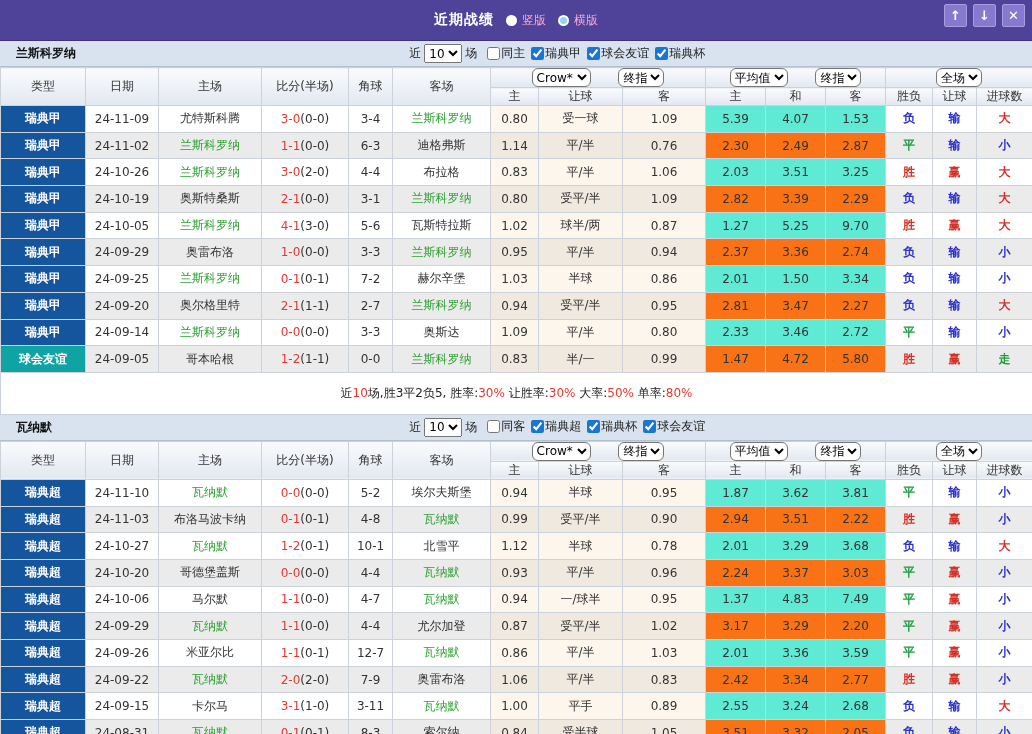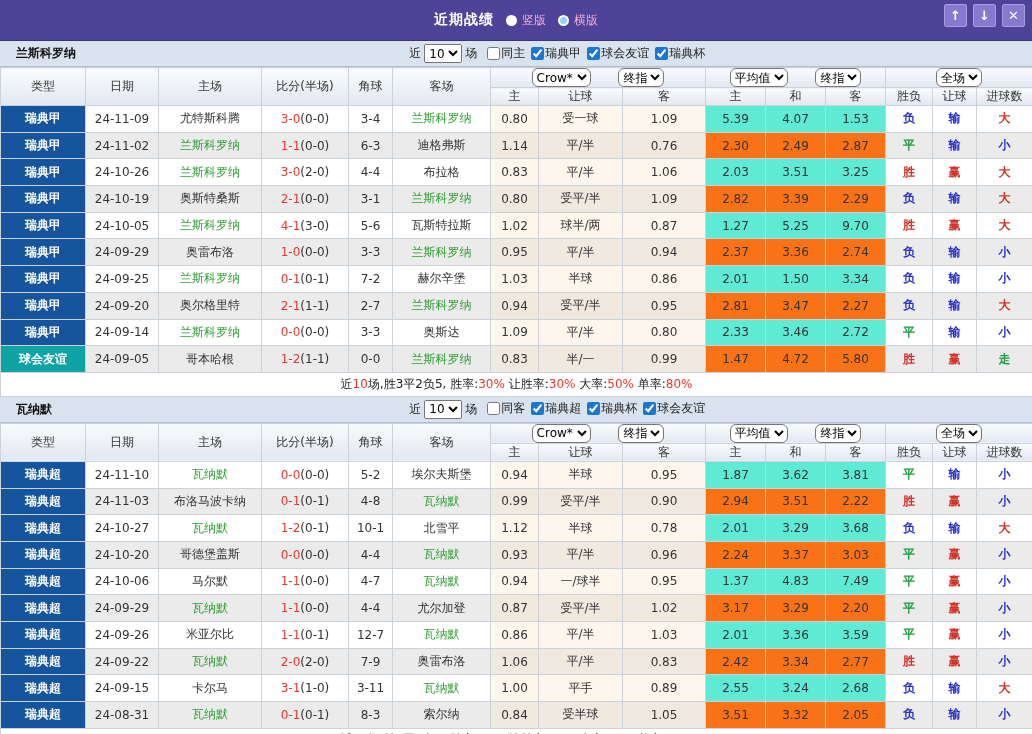--- a/index.html
+++ b/index.html
@@ -56,21 +56,21 @@
   tr.even .c-avg  { background:#f97316; }
   td.t-blue { background:#15559e !important; color:#fff; font-weight:bold; }
   td.t-teal { background:#0fa3a3 !important; color:#fff; font-weight:bold; }
   .focus { color:#2fa033; }
   .sc { color:#e8372c; }
   .hf { color:#333; }
   .c-res { font-weight:bold; }
   .res-r { color:#d53227; }
   .res-b { color:#2b31c8; }
   .res-g { color:#1e9e40; }
-  tfoot td.summary { height:24px; background:#fff; border:1px solid #ccd2da; color:#222; }
+  tfoot td.summary { height:42px; background:#fff; border:1px solid #ccd2da; color:#222; }
   #panel-1 tfoot td.summary { height:23px; }
   .summary .red { color:#e8372c; }
 </style>
 </head>
 <body>
 
 <div class="titlebar">
   <span class="title">近期战绩</span>
   <span class="radio-group">
     <span class="radio checked"></span>

